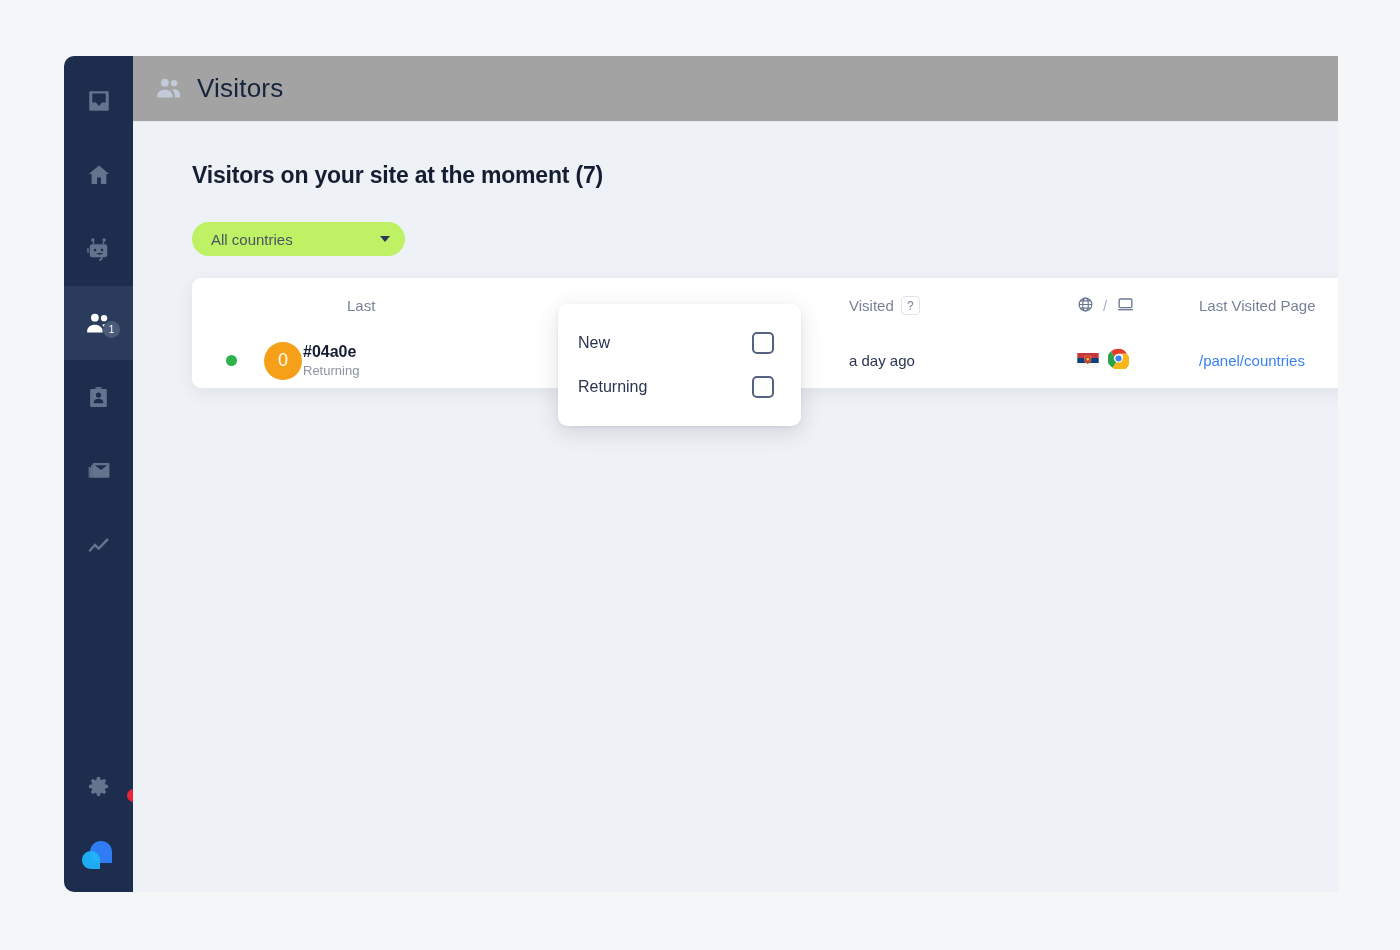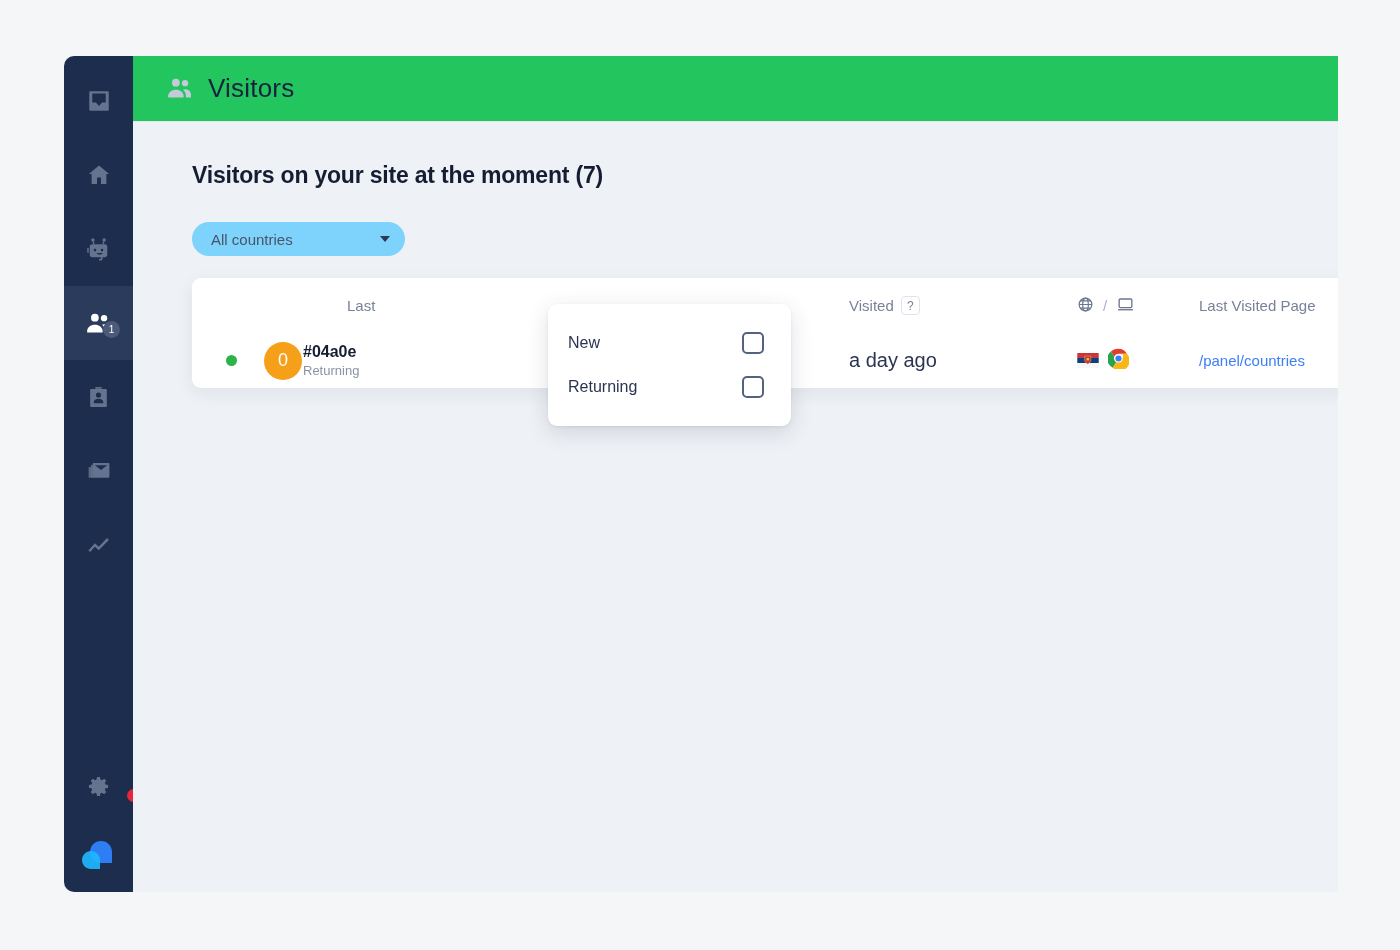--- a/index.html
+++ b/index.html
@@ -95,25 +95,25 @@
   
   #main {
     flex: 1 1 auto;
     position: relative;
     background: #eef1f5;
     overflow: hidden;
   }
 
   #topbar {
     height: 66px;
-    background: #22c55e;
+    background: #a3a3a3;
     border-bottom: 1px solid #e4e8ee;
     display: flex;
     align-items: center;
-    padding-left: 32px;
+    padding-left: 21px;
   }
   #topbar-icon { margin-right: 14px; display: flex; align-items: center; }
   #page-title {
     font-size: 26px;
     color: #17233d;
     font-weight: 400;
     letter-spacing: 0.2px;
   }
 
   #content { padding: 40px 0 0 59px; }
@@ -139,21 +139,21 @@
     align-items: center;
     border-radius: 17px;
     padding: 0 14px 0 18px;
     font-size: 15px;
     cursor: pointer;
     white-space: nowrap;
   }
   .pill-label { color: #4a5467; }
   .pill-country {
     width: 213px;
-    background: #7dd3fc;
+    background: #bef264;
     justify-content: space-between;
     border: 1px solid transparent;
   }
   .pill-segment {
     background: #ffffff;
     border: 1.6px solid #1f7bfd;
     gap: 16px;
   }
   .caret { width: 0; height: 0; margin-left: 6px; }
   .caret-down {
@@ -163,21 +163,21 @@
   }
   .caret-up {
     border-left: 5.5px solid transparent;
     border-right: 5.5px solid transparent;
     border-bottom: 6.5px solid #2b3857;
   }
 
   
   #segment-dropdown {
     position: absolute;
-    left: 415px;
+    left: 425px;
     top: 248px;
     width: 243px;
     background: #ffffff;
     border-radius: 9px;
     box-shadow: 0 6px 22px rgba(31,45,76,0.15), 0 1px 3px rgba(31,45,76,0.08);
     padding: 17px 0;
     z-index: 40;
   }
   .dd-row {
     height: 44px;
@@ -251,21 +251,21 @@
     font-size: 16px;
     font-weight: bold;
     color: #151d33;
     line-height: 1.25;
   }
   #visitor-type {
     font-size: 13px;
     color: #8b93a6;
     line-height: 1.35;
   }
-  #entered-value { font-size: 20px; color: #2b3552; }
+  #entered-value { font-size: 15px; color: #2b3552; }
   #last-page-value {
     font-size: 15px;
     color: #3b7ff5;
     white-space: nowrap;
   }
 
   .help-badge {
     margin-left: 7px;
     width: 19px;
     height: 19px;

